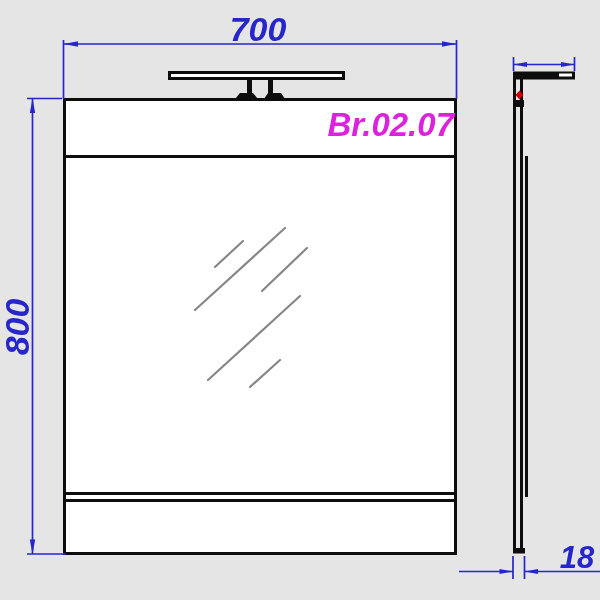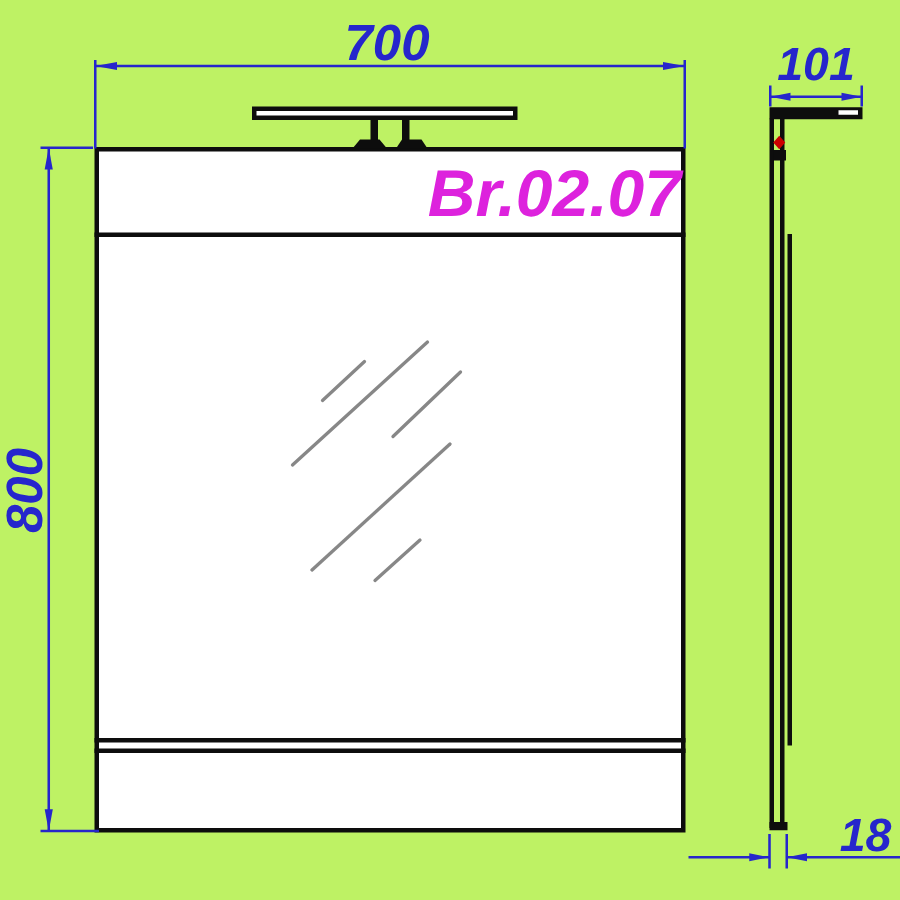--- a/index.html
+++ b/index.html
@@ -1,30 +1,30 @@
 <!DOCTYPE html>
 <html><head>
 <meta charset="utf-8">
 <style>
   html,body{margin:0;padding:0;background:#fff;}
   .stage{
-    position:relative;width:600px;height:600px;background:#bef264;overflow:hidden;
+    position:relative;width:600px;height:600px;background:#e5e5e5;overflow:hidden;
     font-family:"Liberation Sans", sans-serif;
   }
   .stage svg{position:absolute;left:0;top:0;}
   .dim-text{
     position:absolute;color:#2626cc;font-style:italic;font-weight:600;
     font-size:34px;line-height:1;white-space:nowrap;
     transform:translate(-50%,-50%);
   }
   .dim-text.vertical{transform:translate(-50%,-50%) rotate(-90deg);}
   .dim-text.small{font-size:31px;}
   .model-label{
     position:absolute;color:#dd22dd;font-style:italic;font-weight:600;
-    font-size:44px;line-height:1;white-space:nowrap;right:146px;top:108px;
+    font-size:33px;line-height:1;white-space:nowrap;right:146px;top:108px;
   }
 </style>
 </head>
 <body>
 
 <div class="stage">
 
   <svg width="600" height="600" viewBox="0 0 600 600">
 
     <g stroke="#0d0d0d" fill="none" stroke-width="3">
@@ -92,18 +92,17 @@
       <line x1="524.5" y1="571.5" x2="600" y2="571.5"></line>
       <path d="M513,571.5 L499.5,568.9 L499.5,574.1 Z" stroke="none"></path>
       <path d="M524.5,571.5 L538,568.9 L538,574.1 Z" stroke="none"></path>
     </g>
   </svg>
 
   <span class="dim-text" style="left:258px;top:29px;">700</span>
 
   <span class="dim-text vertical" style="left:17px;top:327px;">800</span>
 
-  <span class="dim-text small" style="left:544px;top:43px;">101</span>
 
   <span class="dim-text small" style="left:577px;top:557px;">18</span>
 
   <span class="model-label">Br.02.07</span>
 </div>
 
 </body></html>

